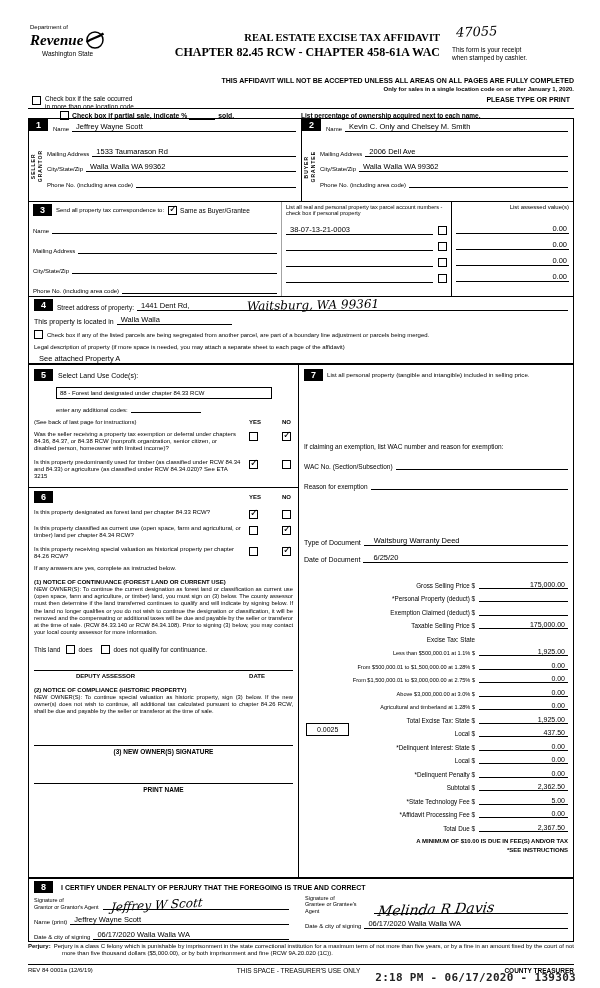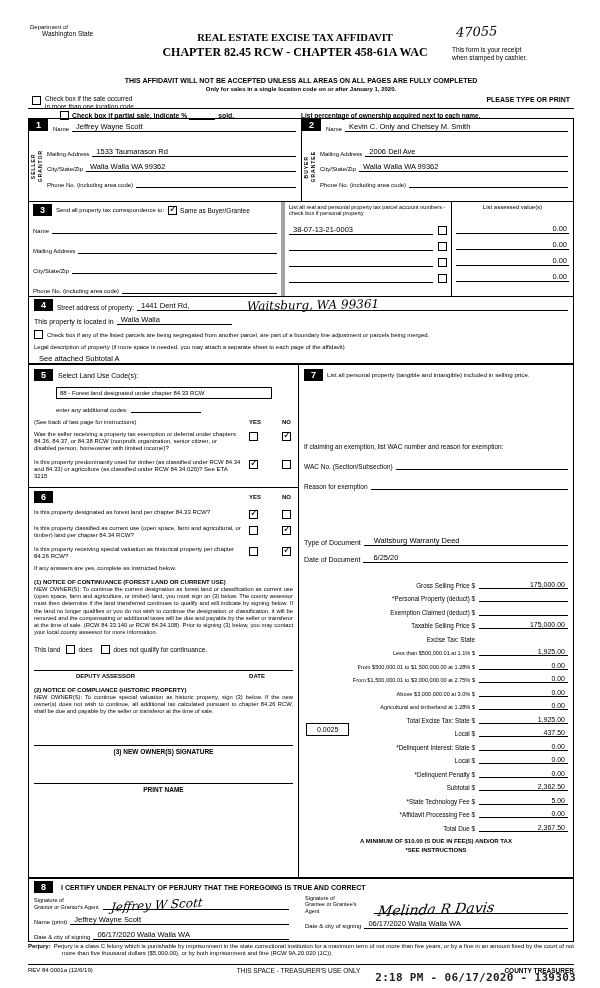--- a/index.html
+++ b/index.html
@@ -1,21 +1,21 @@
 <!DOCTYPE html>
 <html><head>
 <meta charset="utf-8">
 <style>
   html,body{margin:0;padding:0}
   .page{position:relative;width:600px;height:988px;background:#fff;overflow:hidden;
         font-family:"Liberation Sans","DejaVu Sans",sans-serif;color:#000;font-size:7px}
   .abs{position:absolute}
   .b{font-weight:bold}
   .i{font-style:italic}
-  .ctr{text-align:center}
+  .ctr{text-align:right}
   .ser{font-family:"Liberation Serif","DejaVu Serif",serif}
   .hand{font-family:"DejaVu Serif",serif;font-style:italic;white-space:nowrap}
   .f55{font-size:5.6px}.f6{font-size:6px}.f65{font-size:6.5px}.f7{font-size:7px}.f75{font-size:7.5px}
   .numbox{background:#000;color:#fff;font-weight:bold;font-size:9px;min-width:19px;height:12px;
           line-height:12px;text-align:center;display:inline-block;flex:none}
   .cb{box-sizing:border-box;width:9px;height:9px;border:1px solid #000;display:inline-block;
       position:relative;flex:none;background:#fff;vertical-align:-1px}
   .cb.checked::after{content:"✓";position:absolute;left:0;top:-4px;font-size:10px;font-weight:bold}
   .ul{border-bottom:1px solid #000}
   .frow{display:flex;align-items:flex-end}
@@ -25,41 +25,48 @@
   .parties{display:flex;border:1px solid #000}
   .party{width:50%;position:relative;padding:3px 5px 2px 18px;box-sizing:border-box}
   .party+.party{border-left:1px solid #000}
   .pnum{position:absolute;top:0;left:0}
   .pside{position:absolute;left:1px;top:15px;bottom:2px;width:14px;display:flex;align-items:center;justify-content:center}
   .vtext{writing-mode:vertical-rl;transform:rotate(180deg);font-size:5px;font-weight:bold;
          letter-spacing:1px;line-height:1.4;text-align:center}
   .vtext span{display:block}
   .s3{display:flex;border:1px solid #000;box-sizing:border-box}
   .s3c1{width:252px;padding:2px 4px;box-sizing:border-box}
-  .s3c2{width:170px;border-left:4px solid #a3a3a3;padding:2px 4px;box-sizing:border-box}
+  .s3c2{width:170px;border-left:1px solid #a3a3a3;padding:2px 4px;box-sizing:border-box}
   .s3c3{flex:1;border-left:1px solid #000;padding:2px 4px;box-sizing:border-box}
   .prow{display:flex;align-items:flex-end;height:16px}
   .yn{width:42px;display:flex;justify-content:space-between;flex:none;padding-right:2px}
   .qrow{display:flex;margin-top:6px}
   .qtext{flex:1;font-size:6px;line-height:1.2;padding-right:8px}
   .qcbs{width:42px;display:flex;justify-content:space-between;flex:none;padding-right:2px;align-items:flex-start;padding-top:1px}
   .mrow{display:flex;align-items:flex-end;justify-content:flex-end;height:13.5px;position:relative}
   .mlab{font-size:6.3px;white-space:nowrap}
   .mlab.sm{font-size:5.6px}
   .mval{width:86px;flex:none;border-bottom:1px solid #000;text-align:right;font-size:7px;margin-left:4px;padding-right:3px}
   .mval.noline{border-bottom:none}
   .ratebox{position:absolute;left:2px;bottom:1px;border:1.5px solid #000;font-size:7px;padding:0 10px;height:11px;line-height:11px}
 </style>
 </head>
 <body>
 
 <div class="page">
 
   <div class="abs" style="top:24px;left:30px;width:130px">
     <div class="f6">Department of</div>
+    <div style="display:flex;align-items:center">
+      <span class="ser b i" style="font-size:15px">Revenue</span>
+      <svg width="20" height="20" viewBox="0 0 20 20" style="margin-left:2px">
+        <circle cx="10" cy="10" r="8" fill="none" stroke="#000" stroke-width="1.5"></circle>
+        <path d="M1.5 12 C 7 8, 12 8, 18.5 3.5" fill="none" stroke="#000" stroke-width="2.2"></path>
+      </svg>
+    </div>
     <div class="f65" style="margin-left:12px">Washington State</div>
   </div>
 
   <div class="abs ctr" style="top:32px;left:150px;width:290px">
     <div class="ser b" style="font-size:10.5px">REAL ESTATE EXCISE TAX AFFIDAVIT</div>
     <div class="ser b" style="font-size:12px;margin-top:2px">CHAPTER 82.45 RCW - CHAPTER 458-61A WAC</div>
   </div>
 
   <div class="abs hand" style="top:24px;left:456px;font-size:13px;transform:rotate(-2deg)">47055</div>
 
@@ -215,21 +222,21 @@
     </div>
     <div class="frow" style="margin-top:4px">
       <span class="f7">This property is located in</span>
       <span class="ul" style="width:115px;margin-left:3px"><span class="val">Walla Walla</span></span>
     </div>
     <div style="display:flex;margin-top:5px;align-items:center">
       <span class="cb"></span>
       <span class="f6" style="margin-left:4px">Check box if any of the listed parcels are being segregated from another parcel, are part of a boundary line adjustment or parcels being merged.</span>
     </div>
     <div class="f6" style="margin-top:5px">Legal description of property (if more space is needed, you may attach a separate sheet to each page of the affidavit)</div>
-    <div class="f75" style="margin-top:4px;margin-left:5px">See attached Subtotal A</div>
+    <div class="f75" style="margin-top:4px;margin-left:5px">See attached Property A</div>
   </div>
 
   <div class="abs" style="top:364px;left:28px;width:546px;height:514px;border:1px solid #000;display:flex;box-sizing:border-box">
 
     <div style="width:270px;border-right:1px solid #000;padding:4px 5px;box-sizing:border-box">
 
       <div>
         <div style="display:flex;align-items:center">
           <span class="numbox">5</span>
           <span class="f7" style="margin-left:5px">Select Land Use Code(s):</span>

